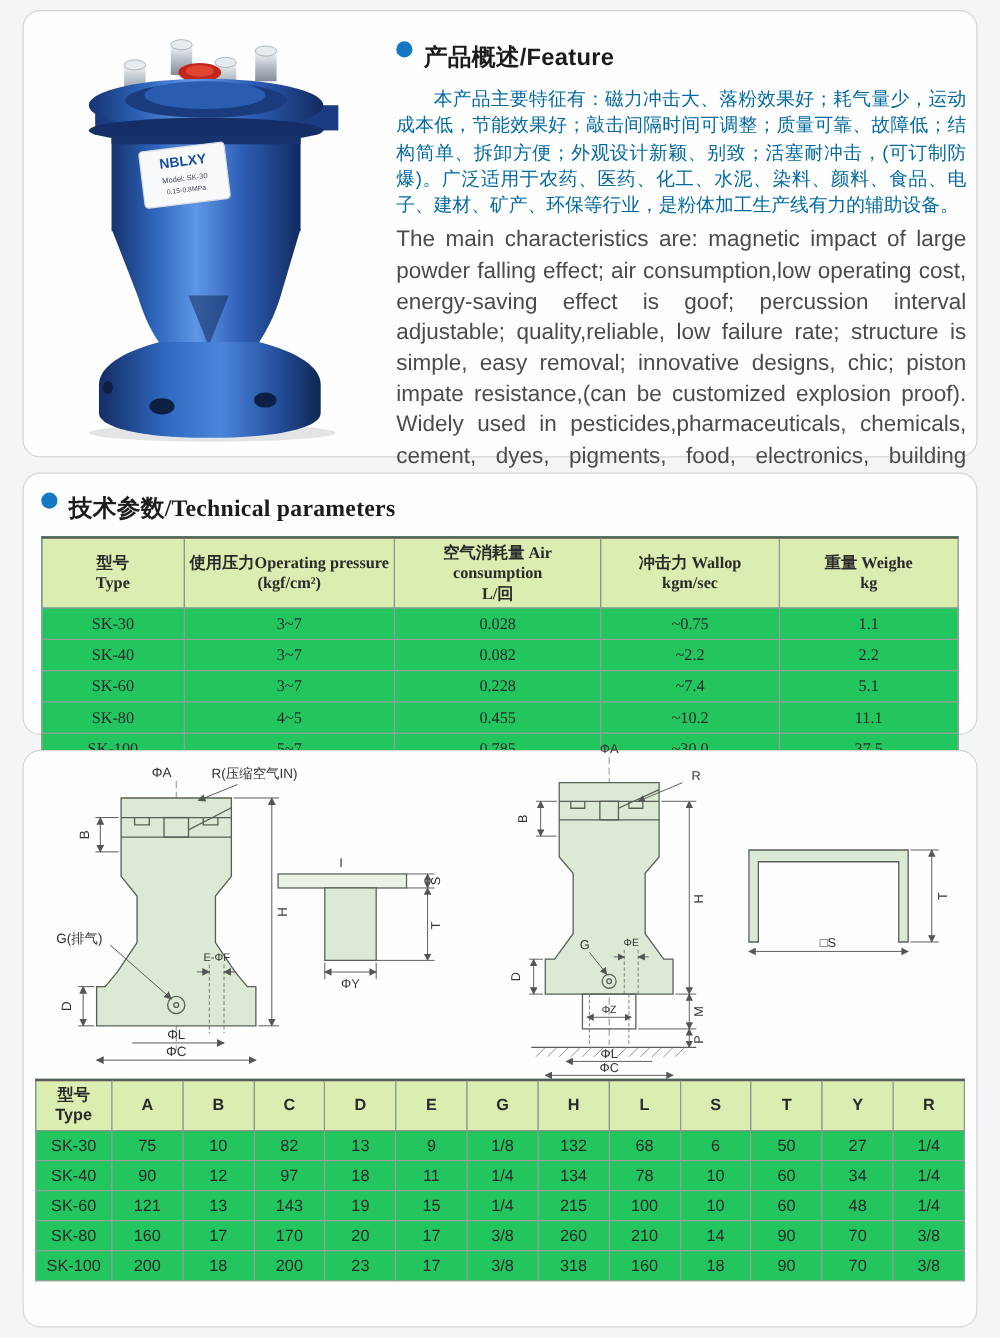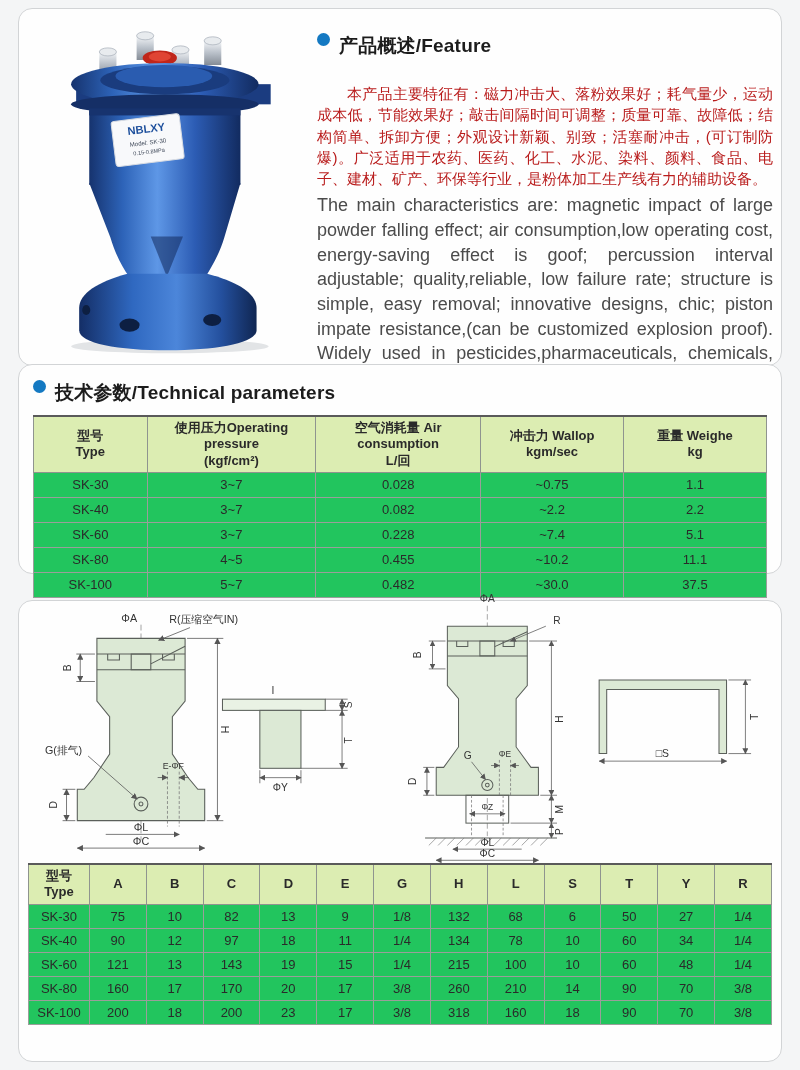--- a/index.html
+++ b/index.html
@@ -2,31 +2,31 @@
 <html><head>
 <meta charset="utf-8">
 <style>
   html,body{margin:0;padding:0;}
   body{background:#e9eaec;}
   .page{position:relative;width:800px;height:1070px;background:#f4f5f6;overflow:hidden;
         font-family:"Liberation Sans","DejaVu Sans",sans-serif;color:#222;}
   .panel{position:absolute;left:18px;width:764px;background:#fefefe;
          border:1px solid #d2d4d6;border-radius:14px;box-sizing:border-box;}
   .panel-top{top:8px;height:358px;}
-  .panel-tech{top:364px;height:210px;}
+  .panel-tech{top:378px;height:210px;font-family:Liberation Serif, serif;}
   .panel-dim{top:600px;height:462px;}
 
   .sec-heading{display:flex;align-items:flex-start;gap:9px;}
   .sec-heading .dot{width:13px;height:13px;border-radius:50%;background:#1479c2;flex:0 0 auto;}
   .sec-heading h2{margin:0;font-size:19px;font-weight:700;color:#1c1c1c;letter-spacing:.2px;}
 
   
   .product-photo{position:absolute;left:40px;top:12px;width:252px;height:334px;}
   .feature-col{position:absolute;left:298px;top:24px;width:456px;}
-  .feature-col .zh{margin:24px 0 4px;font-size:15px;line-height:1.42;color:#b91c1c;
+  .feature-col .zh{margin:10px 0 4px;font-size:15px;line-height:1.42;color:#0369a1;
                    text-align:justify;text-indent:2em;}
   .feature-col .en{margin:4px 0 0;font-size:18px;line-height:1.37;color:#4b4b4b;text-align:justify;}
 
   
   .panel-tech .sec-heading{margin:15px 0 9px 14px;}
   table.tbl{border-collapse:collapse;table-layout:fixed;font-size:13px;color:#2a2a2a;background:#22c55e;}
   .tech-tbl{width:734px;margin:0 auto;}
   table.tbl th{background:#dcedb2;border:1px solid #8f948f;border-top:2px solid #5a5a5a;
                padding:3px 2px;font-weight:600;font-size:13px;line-height:1.25;text-align:center;}
   table.tbl td{border:1px solid #9a9e9a;padding:3px 2px;text-align:center;}
@@ -193,21 +193,21 @@
           <tr>
             <td>SK-80</td>
             <td>4~5</td>
             <td>0.455</td>
             <td>~10.2</td>
             <td>11.1</td>
           </tr>
           <tr>
             <td>SK-100</td>
             <td>5~7</td>
-            <td>0.482</td>
+            <td>0.785</td>
             <td>~30.0</td>
             <td>37.5</td>
           </tr>
         </tbody>
     </table>
   </section>
 
   <section class="panel panel-dim">
 
     <div class="drawings">

